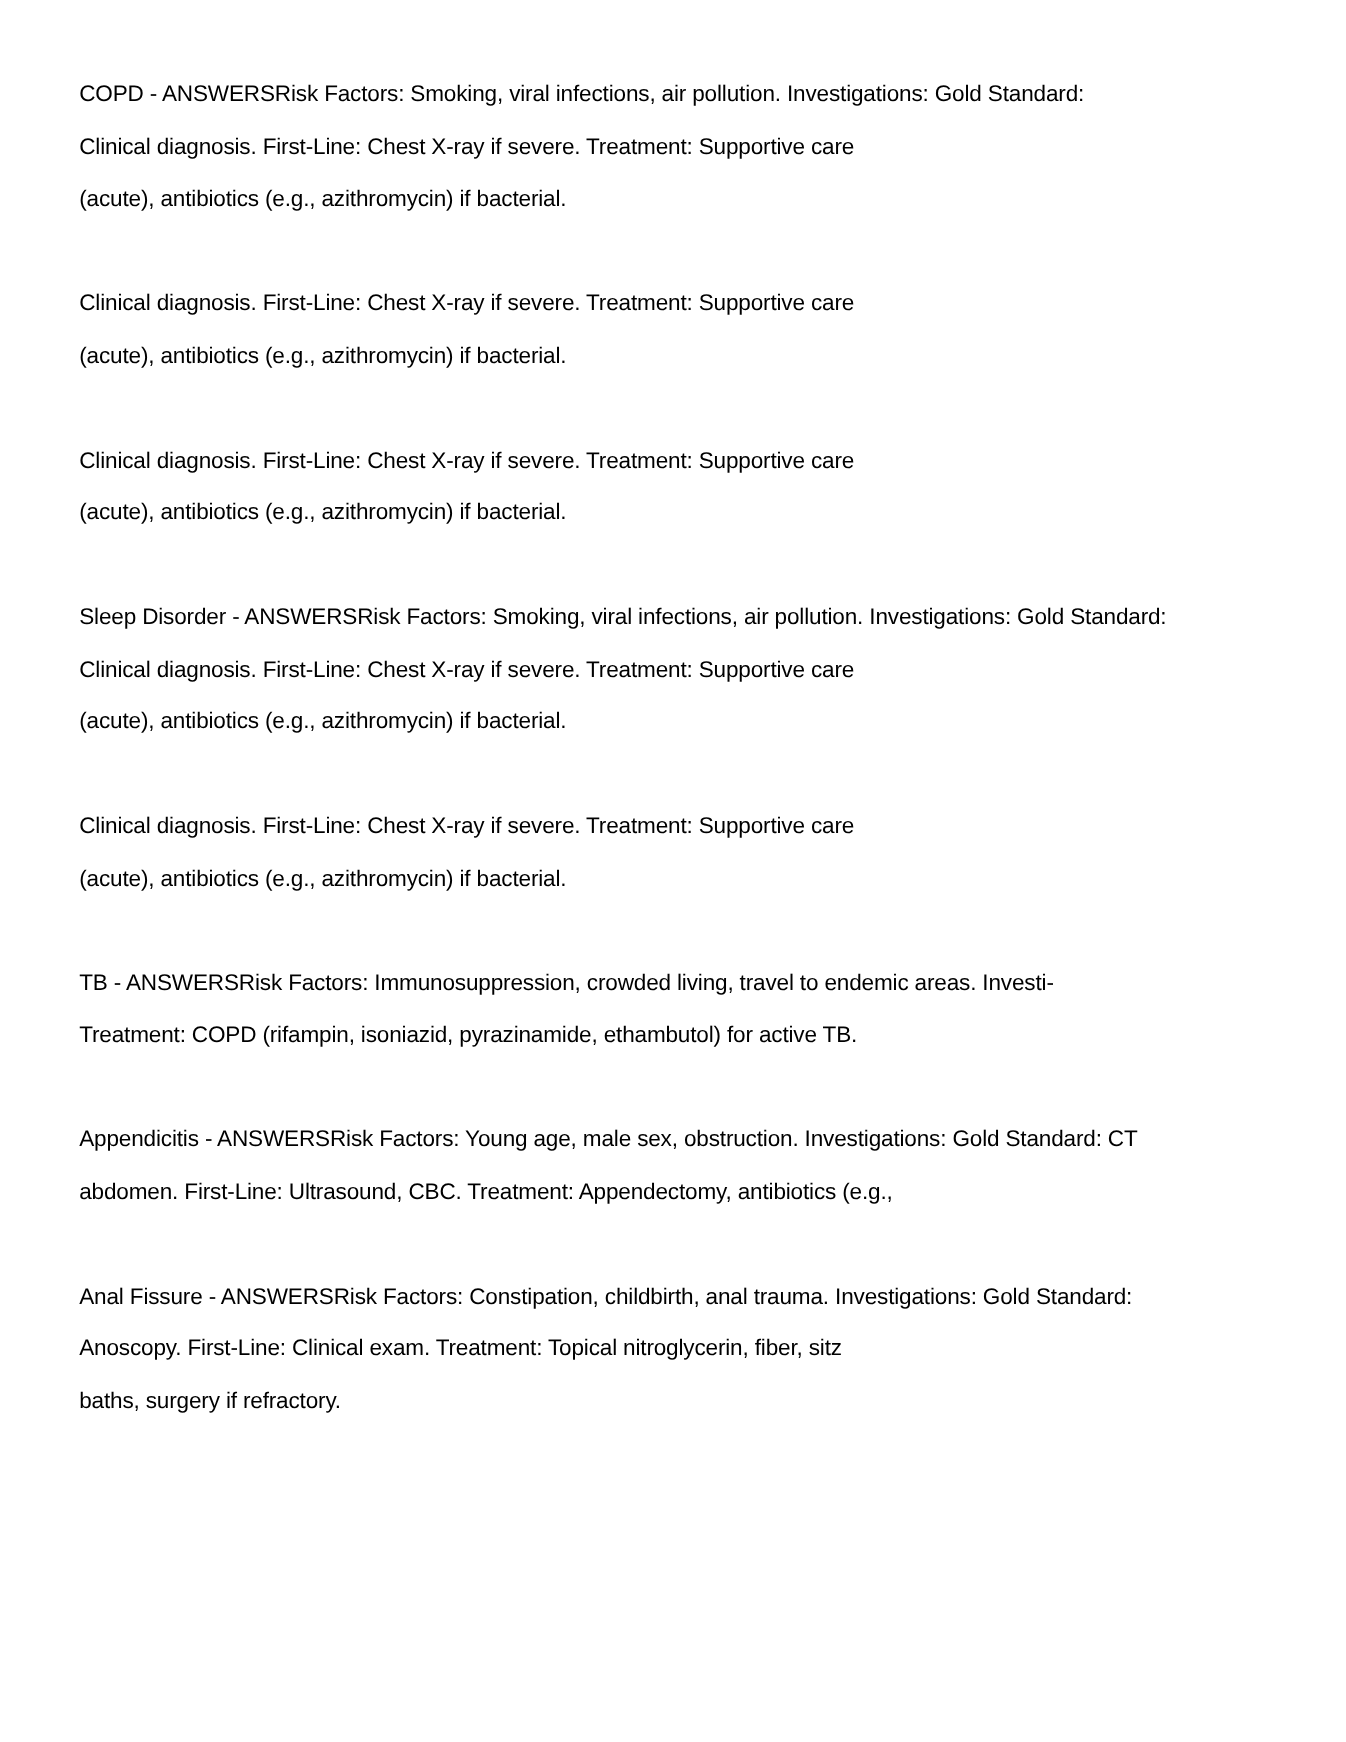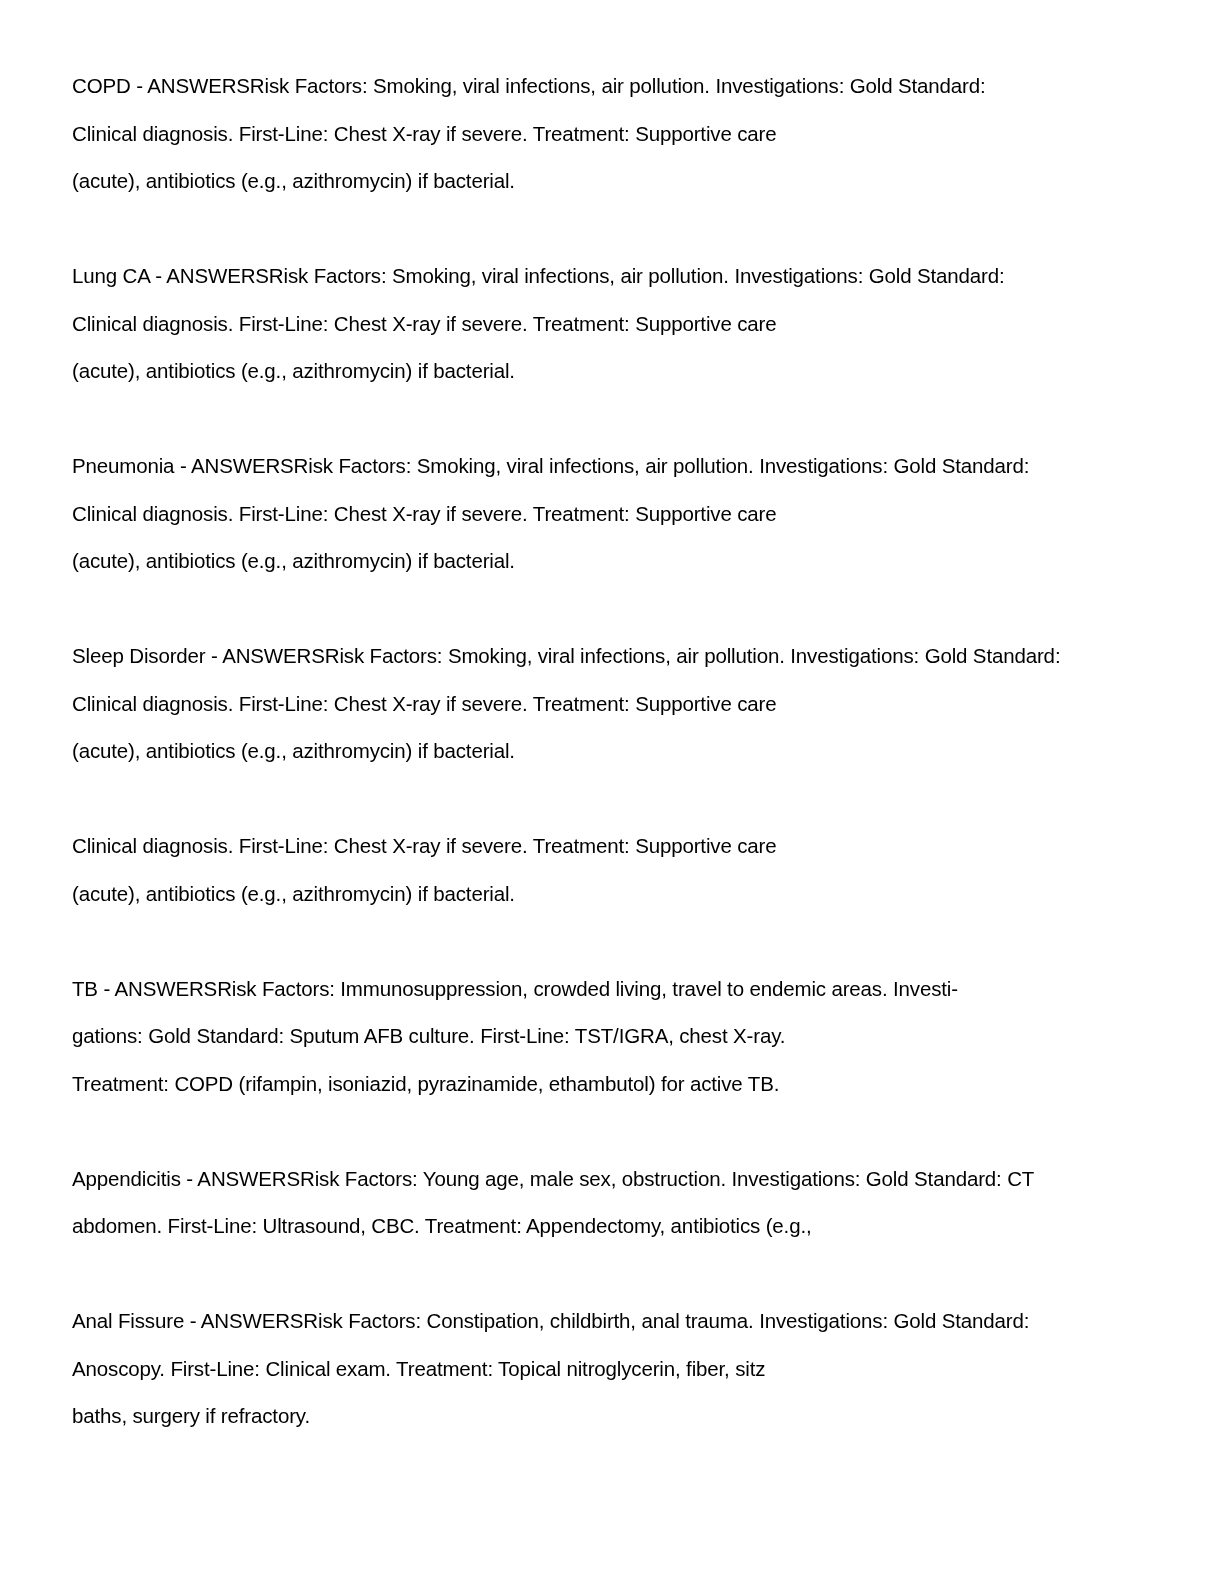--- a/index.html
+++ b/index.html
@@ -37,41 +37,38 @@
 
 <div class="page">
   <div class="content">
 
   <div class="entry">
         <div class="line">COPD - ANSWERSRisk Factors: Smoking, viral infections, air pollution. Investigations: Gold Standard:</div>
         <div class="line">Clinical diagnosis. First-Line: Chest X-ray if severe. Treatment: Supportive care</div>
         <div class="line">(acute), antibiotics (e.g., azithromycin) if bacterial.</div>
       </div>
       <div class="entry">
-        <div class="line">Lung CA - ANSWERSRisk Factors: Smoking, viral infections, air pollution. Investigations: Gold Standard:</div>
         <div class="line">Clinical diagnosis. First-Line: Chest X-ray if severe. Treatment: Supportive care</div>
         <div class="line">(acute), antibiotics (e.g., azithromycin) if bacterial.</div>
       </div>
       <div class="entry">
-        <div class="line">Pneumonia - ANSWERSRisk Factors: Smoking, viral infections, air pollution. Investigations: Gold Standard:</div>
         <div class="line">Clinical diagnosis. First-Line: Chest X-ray if severe. Treatment: Supportive care</div>
         <div class="line">(acute), antibiotics (e.g., azithromycin) if bacterial.</div>
       </div>
       <div class="entry">
         <div class="line">Sleep Disorder - ANSWERSRisk Factors: Smoking, viral infections, air pollution. Investigations: Gold Standard:</div>
         <div class="line">Clinical diagnosis. First-Line: Chest X-ray if severe. Treatment: Supportive care</div>
         <div class="line">(acute), antibiotics (e.g., azithromycin) if bacterial.</div>
       </div>
       <div class="entry">
         <div class="line">Clinical diagnosis. First-Line: Chest X-ray if severe. Treatment: Supportive care</div>
         <div class="line">(acute), antibiotics (e.g., azithromycin) if bacterial.</div>
       </div>
       <div class="entry">
         <div class="line">TB - ANSWERSRisk Factors: Immunosuppression, crowded living, travel to endemic areas. Investi-</div>
-        <div class="line">gations: Gold Standard: Sputum AFB culture. First-Line: TST/IGRA, chest X-ray.</div>
         <div class="line">Treatment: COPD (rifampin, isoniazid, pyrazinamide, ethambutol) for active TB.</div>
       </div>
       <div class="entry">
         <div class="line">Appendicitis - ANSWERSRisk Factors: Young age, male sex, obstruction. Investigations: Gold Standard: CT</div>
         <div class="line">abdomen. First-Line: Ultrasound, CBC. Treatment: Appendectomy, antibiotics (e.g.,</div>
       </div>
       <div class="entry">
         <div class="line">Anal Fissure - ANSWERSRisk Factors: Constipation, childbirth, anal trauma. Investigations: Gold Standard:</div>
         <div class="line">Anoscopy. First-Line: Clinical exam. Treatment: Topical nitroglycerin, fiber, sitz</div>
         <div class="line">baths, surgery if refractory.</div>

